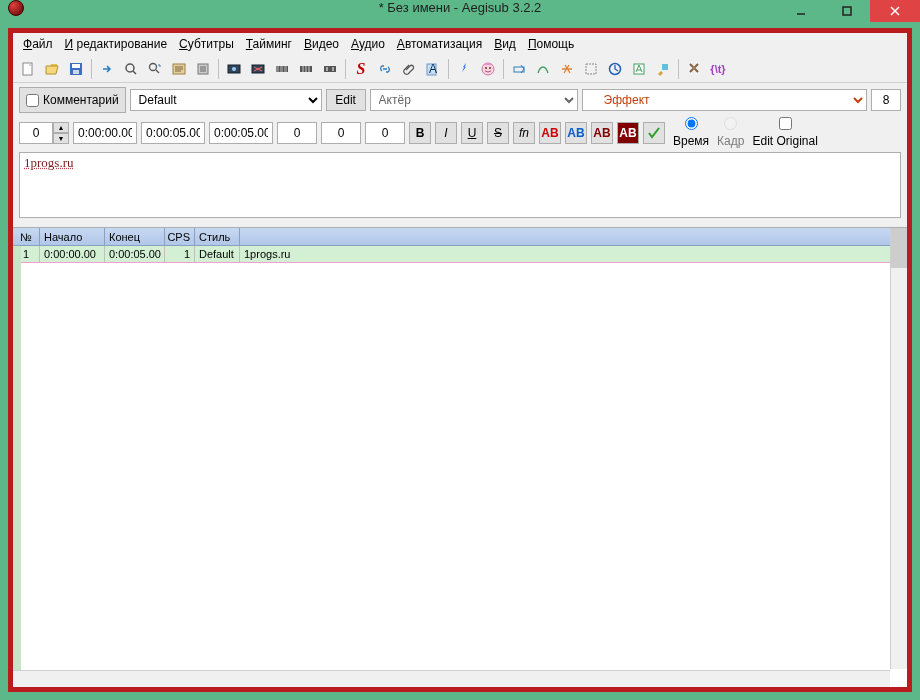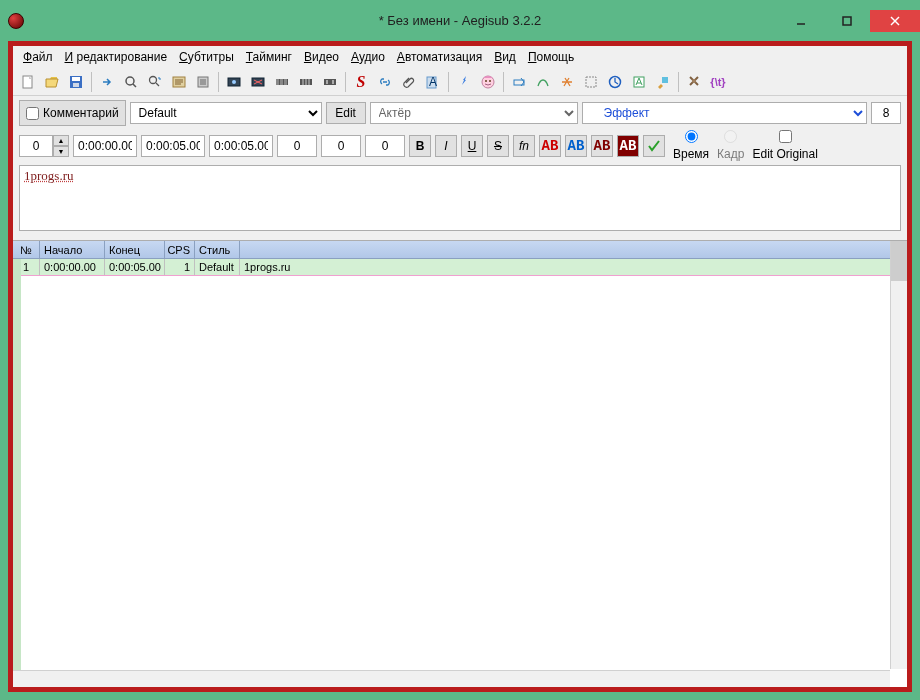--- a/index.html
+++ b/index.html
@@ -1,18 +1,18 @@
 <!DOCTYPE html>
 <html><head>
 <meta charset="utf-8">
 <style>
 * { box-sizing: border-box; margin: 0; padding: 0; font-family: "Segoe UI", Tahoma, sans-serif; font-size: 12px; }
 body { background: #5cb888; width: 920px; height: 700px; overflow: hidden; }
 .window { width: 920px; height: 700px; display: flex; flex-direction: column; }
-.titlebar { height: 41px; background: #5cb888; display: flex; align-items: center; position: relative; }
+.titlebar { height: 28px; background: #5cb888; display: flex; position: relative; }
 .titlebar .app-icon { width: 16px; height: 16px; margin: 0 8px; background: radial-gradient(circle at 30% 30%, #e04040, #5c0000); border-radius: 50%; border: 1px solid #3c0000; }
 .titlebar .title { position: absolute; left: 50%; transform: translateX(-50%); color: #202020; font-size: 13px; }
 .titlebar .win-buttons { margin-left: auto; display: flex; height: 22px; }
 .titlebar .win-btn { width: 46px; display: flex; align-items: center; justify-content: center; color: #222; }
 .titlebar .win-btn.close { background: #e04343; color: #fff; width: 50px; }
 .titlebar .win-btn svg { width: 10px; height: 10px; }
 .client { flex: 1; margin: 0 8px 8px 8px; background: #f0f0f0; border: 5px solid #b91c1c; display: flex; flex-direction: column; }
 .menubar { height: 22px; display: flex; align-items: center; padding: 0 4px; background: #f0f0f0; }
 .menubar .menu-item { padding: 2px 6px; cursor: default; }
 .menubar .menu-item u { text-decoration: underline; }
@@ -28,21 +28,21 @@
 .row1 .effect-input { flex: 1; }
 .row1 .layer-count { width: 30px; text-align: center; }
 .row2 { display: flex; align-items: center; gap: 4px; padding: 0 6px 4px 6px; background: #f0f0f0; }
 .row2 .spin-wrap { display: flex; align-items: center; }
 .row2 .spin-input { width: 34px; height: 22px; border: 1px solid #adadad; text-align: center; background: #fff; }
 .row2 .spin-btns { display: flex; flex-direction: column; }
 .row2 .spin-btns button { width: 16px; height: 11px; font-size: 7px; border: 1px solid #adadad; background: #e1e1e1; line-height: 7px; padding:0; }
 .row2 .time-in { width: 64px; height: 22px; border: 1px solid #adadad; text-align: left; padding: 0 4px; background: #fff; }
 .row2 .mrg-in { width: 40px; height: 22px; border: 1px solid #adadad; text-align: center; background: #fff; }
 .row2 .fmt-btn { width: 22px; height: 22px; border: 1px solid #adadad; background: #e1e1e1; display: flex; align-items: center; justify-content: center; font-family: "Times New Roman", serif; font-size: 13px; }
-.row2 .fmt-btn.ab { font-family: Liberation Mono, monospace; font-weight: bold; font-size: 14px; }
+.row2 .fmt-btn.ab { font-family: Liberation Sans, sans-serif; font-weight: bold; font-size: 12px; }
 .row2 .radio-wrap { display: flex; align-items: center; gap: 4px; margin-left: 4px; flex-direction: column; }
 .row2 .radio-wrap input { margin: 0; }
 .textarea-wrap { margin: 0 6px 6px 6px; }
 .sub-textarea { width: 100%; height: 66px; border: 1px solid #adadad; background: #fff; padding: 2px 4px; font-size: 13px; color: #802020; resize: none; font-family: "Segoe UI"; text-decoration: underline dotted #c04040; }
 .grid-zone { flex: 1; display: flex; flex-direction: column; background: #fff; border-top: 1px solid #adadad; position: relative; }
 .grid-header { display: flex; background: linear-gradient(#c7d8f2, #b1c7e8); height: 18px; border-bottom: 1px solid #8aa0c0; }
 .grid-header .gh { border-right: 1px solid #8aa0c0; padding: 1px 4px; font-size: 11px; display: flex; align-items: center; }
 .grid-row { display: flex; height: 17px; background: #d4f0d4; border-bottom: 1px solid #f0a0d0; }
 .grid-row .gc { border-right: 1px solid #c0c0c0; padding: 0 4px; font-size: 11px; display: flex; align-items: center; }
 .gw-num { width: 27px; justify-content: center; }
@@ -282,21 +282,21 @@
         <input type="checkbox" style="">
         <span>Комментарий</span>
       </label>
       <select class="style-select" style="color: rgb(0, 0, 0);">
         <option>Default</option>
       </select>
       <button class="edit-btn">Edit</button>
       <select class="actor-input" style="color: rgb(102, 102, 102);">
         <option value="" selected="" disabled="" hidden="">Актёр</option>
       </select>
-      <select class="effect-input" style="color: #1d4ed8; padding-left: 17px;">
+      <select class="effect-input" style="color: #c2410c; padding-left: 17px;">
         <option value="" selected="" disabled="" hidden="">Эффект</option>
       </select>
       <input type="text" class="layer-count" readonly="" value="8" style="">
     </div>
 
     <div class="row2">
       <div class="spin-wrap">
         <input class="spin-input" value="0" style="">
         <div class="spin-btns">
           <button>▲</button>

